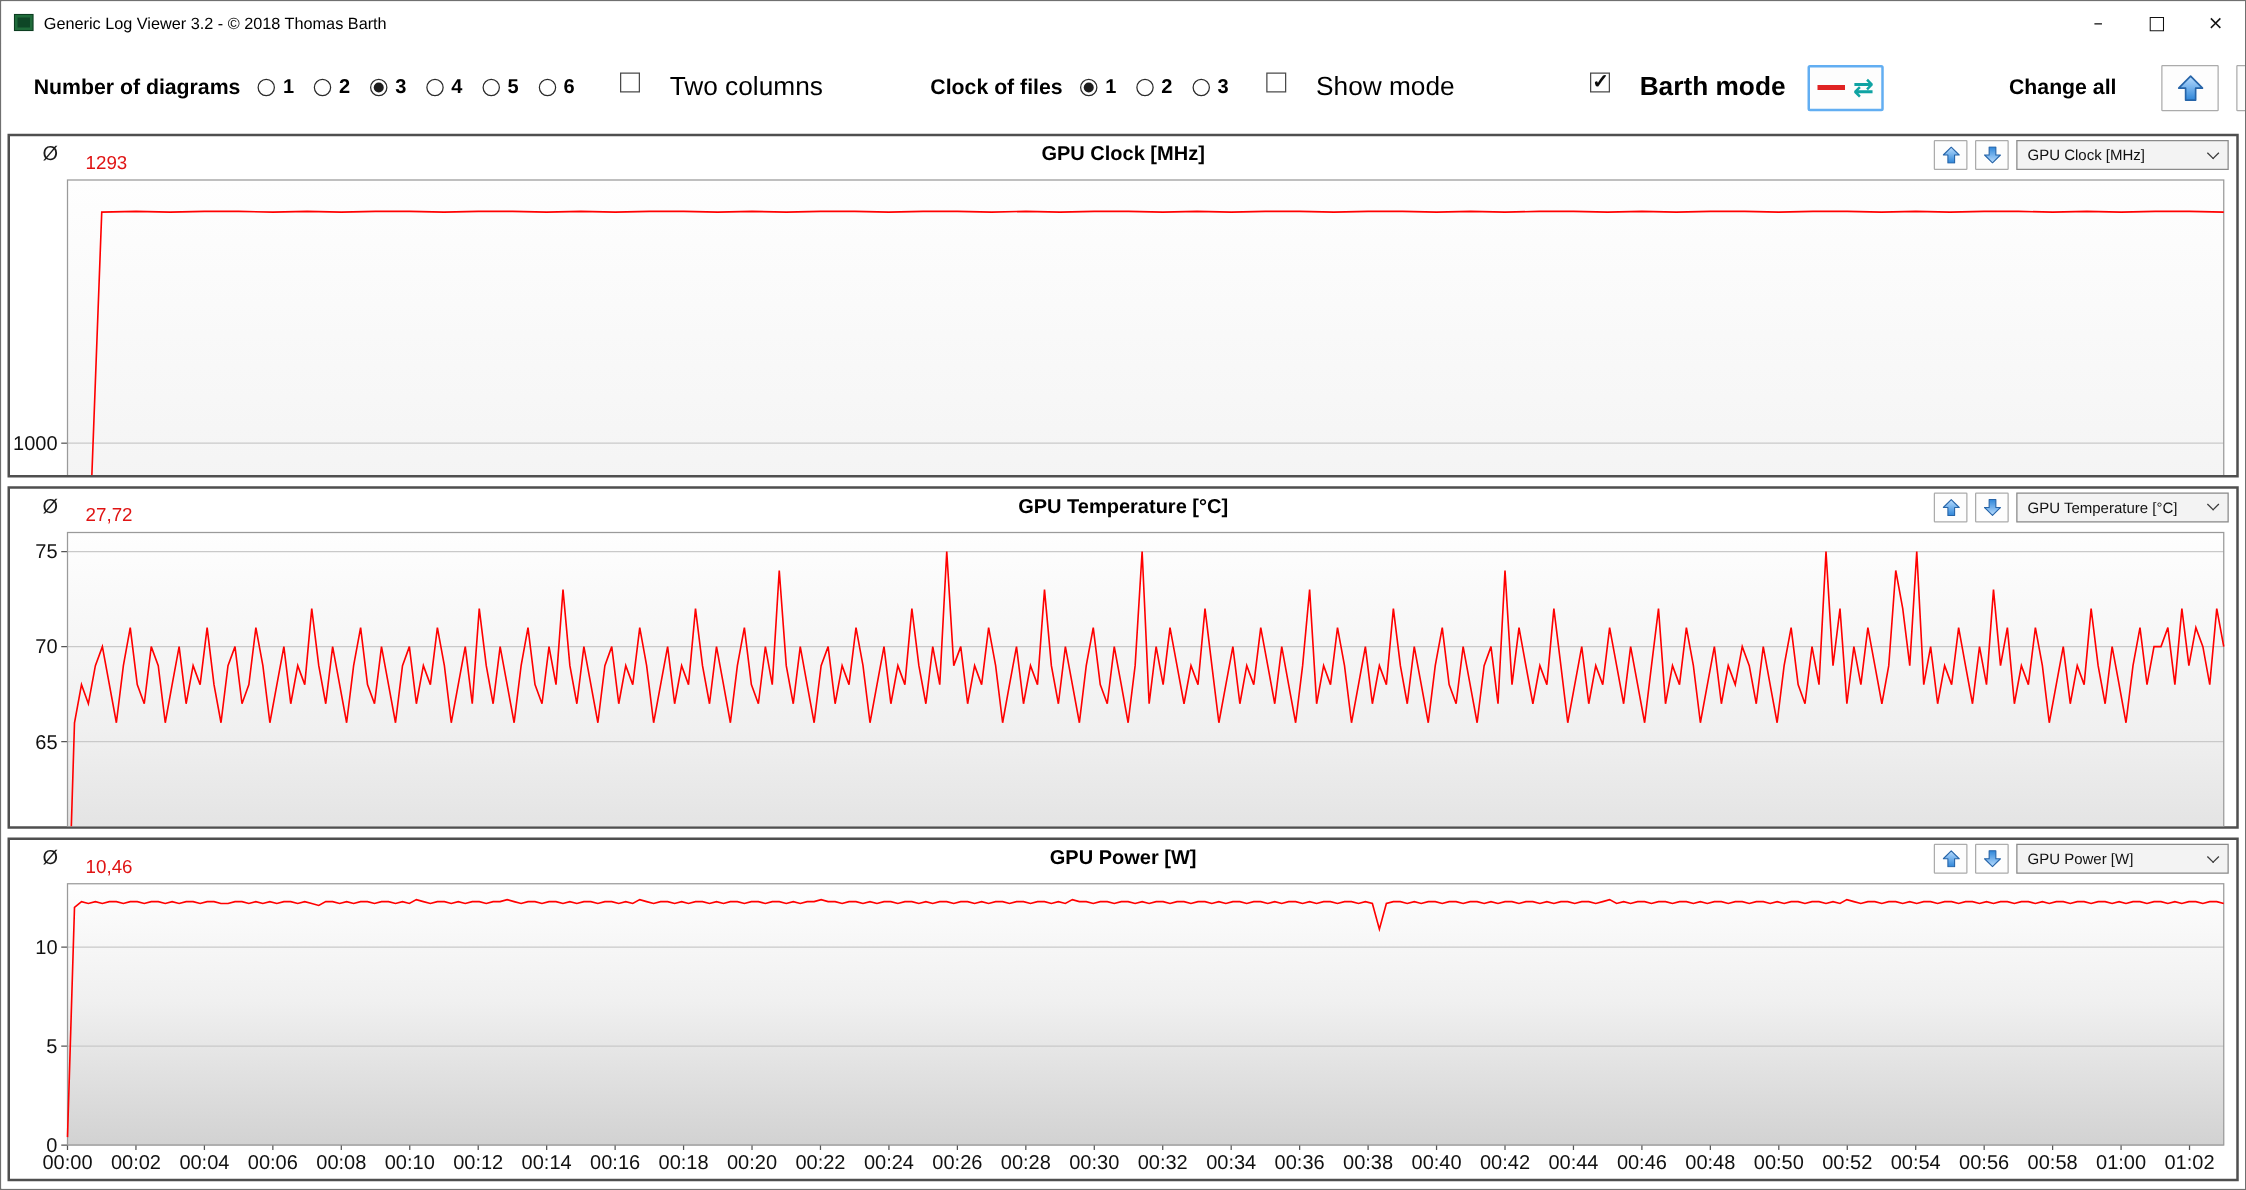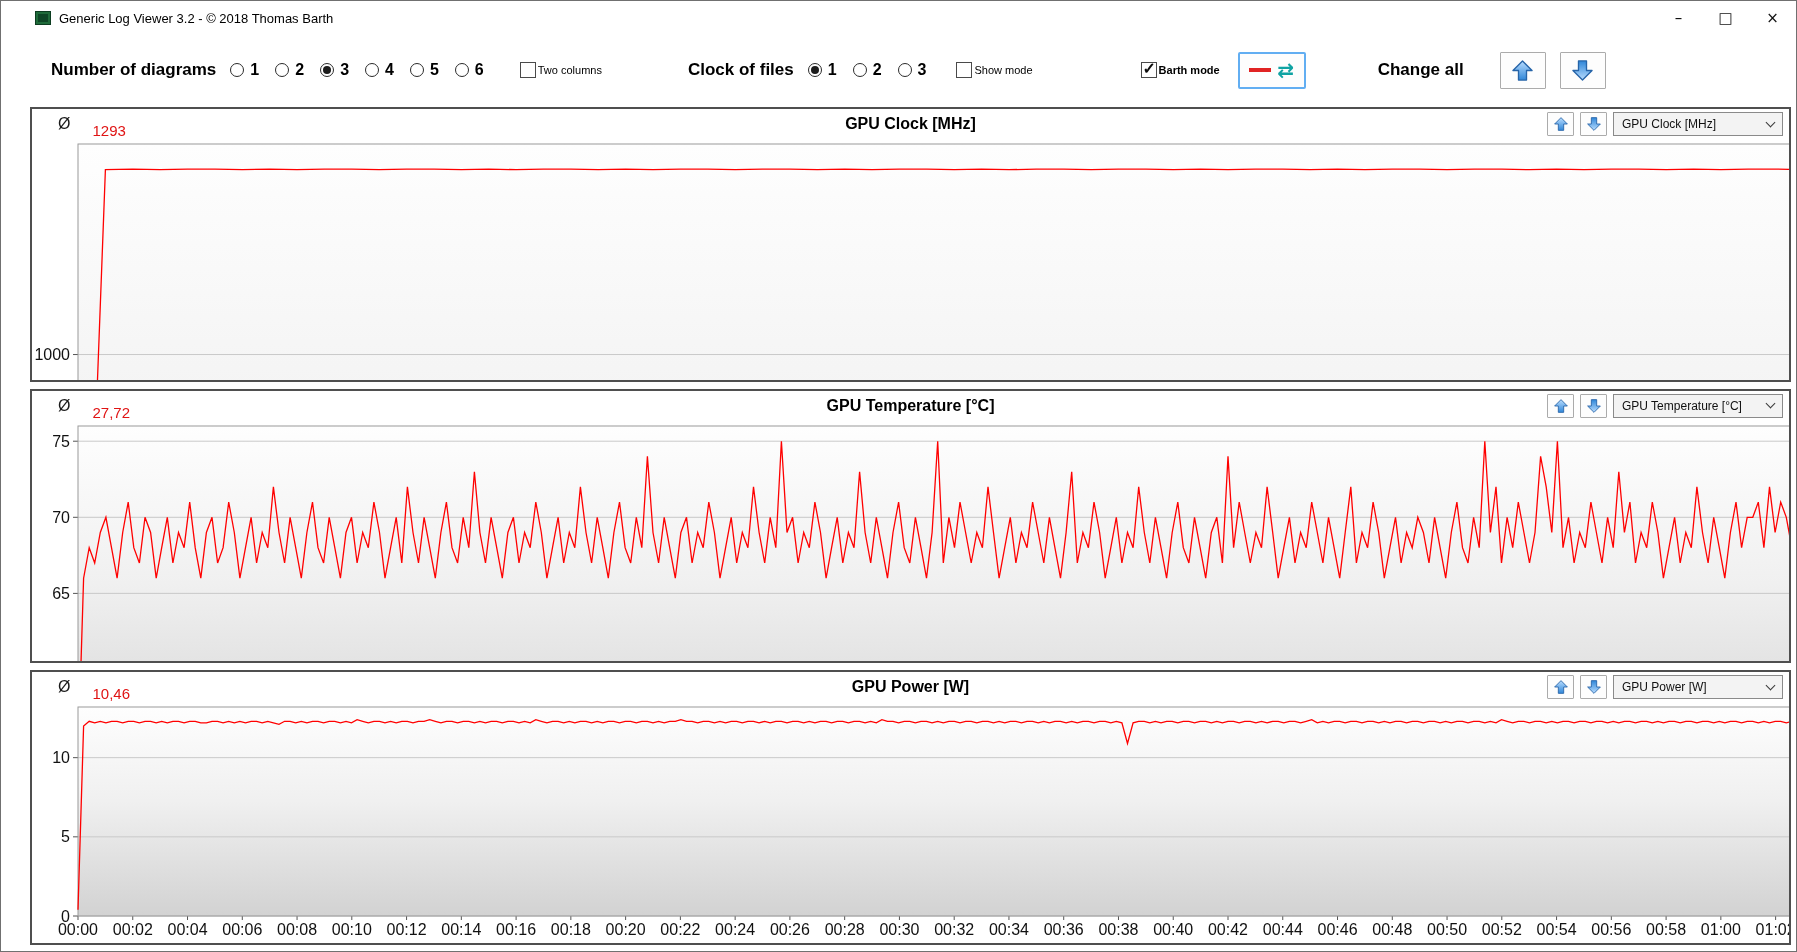--- a/index.html
+++ b/index.html
@@ -1,40 +1,40 @@
 <!DOCTYPE html>
 <html><head>
 <meta charset="utf-8">
 <style>
   * { box-sizing: border-box; }
   body { margin:0; font-family:"Liberation Sans", sans-serif; background:#e8e8e8; }
   .window { width:1797px; height:952px; background:#ffffff; border:1px solid #707070;
-            display:flex; flex-direction:column; overflow:hidden;padding-left:24px; }
+            display:flex; flex-direction:column; overflow:hidden; }
 
   
   .titlebar { height:34px; flex:0 0 auto; display:flex; align-items:center; padding-left:10px; background:#fff; }
   .title-text { font-size:13px; color:#000; margin-left:8px; }
   .win-controls { margin-left:auto; display:flex; height:100%; }
   .win-btn { width:47px; height:100%; border:none; background:transparent; font-size:15px;
              display:flex; align-items:center; justify-content:center; color:#111; font-family:"DejaVu Sans", sans-serif; }
 
   
   .toolbar { height:70px; flex:0 0 auto; display:flex; align-items:center; padding-left:26px; background:#fff; }
   .tlabel { font-size:17px; color:#000; white-space:nowrap; }
   .bold { font-weight:bold; }
   .radio-group { display:flex; align-items:center; gap:16px; }
   .radio { display:flex; align-items:center; gap:6px; cursor:default; }
   .rb { width:14px; height:14px; border:1px solid #2b2b2b; border-radius:50%; background:#fff; position:relative; flex:0 0 auto; }
   .rb.sel::after { content:""; position:absolute; left:2px; top:2px; width:8px; height:8px; border-radius:50%; background:#1c1c1c; }
   .rlab { font-size:16px; font-weight:bold; }
-  .chk { display:flex; align-items:center; gap:2px; font-size:11px; white-space:nowrap; }
+  .chk { display:flex; gap:24px; font-size:21px; white-space:nowrap; }
   .cbox { width:16px; height:16px; border:1px solid #4a4a4a; background:#fff; position:relative; flex:0 0 auto; }
   .checked .cbox::after { content:"✓"; position:absolute; left:1px; top:-4px; font-size:16px; font-weight:bold; color:#0d0d0d; }
   .mlA{margin-left:14px} .mlB{margin-left:36px} .mlC{margin-left:86px} .mlD{margin-left:30px}
-  .mlE{margin-left:108px} .mlF{margin-left:18px} .mlG{margin-left:72px} .mlH{margin-left:36px}
+  .mlE{margin-left:108px} .mlF{margin-left:18px} .mlG{margin-left:100px} .mlH{margin-left:36px}
   .swapbtn { width:68px; height:37px; border:2px solid #62aef2; background:#fdfdfd; display:flex;
              align-items:center; justify-content:center; gap:6px; border-radius:2px; }
   .redline { width:22px; height:4px; background:#e02323; }
   .swapicon { font-size:20px; line-height:1; color:#0fa3a3; font-weight:bold; font-family:"DejaVu Sans", sans-serif; }
   .btnrow { display:flex; gap:14px; }
   .abtn { width:46px; height:37px; background:#fdfdfd; border:1px solid #ababab; display:flex;
           align-items:center; justify-content:center; border-radius:1px; padding:0; }
   .abtn svg { width:21px; height:21px; }
   .abtn.small { width:27px; height:24px; }
   .abtn.small svg { width:14px; height:14px; }

